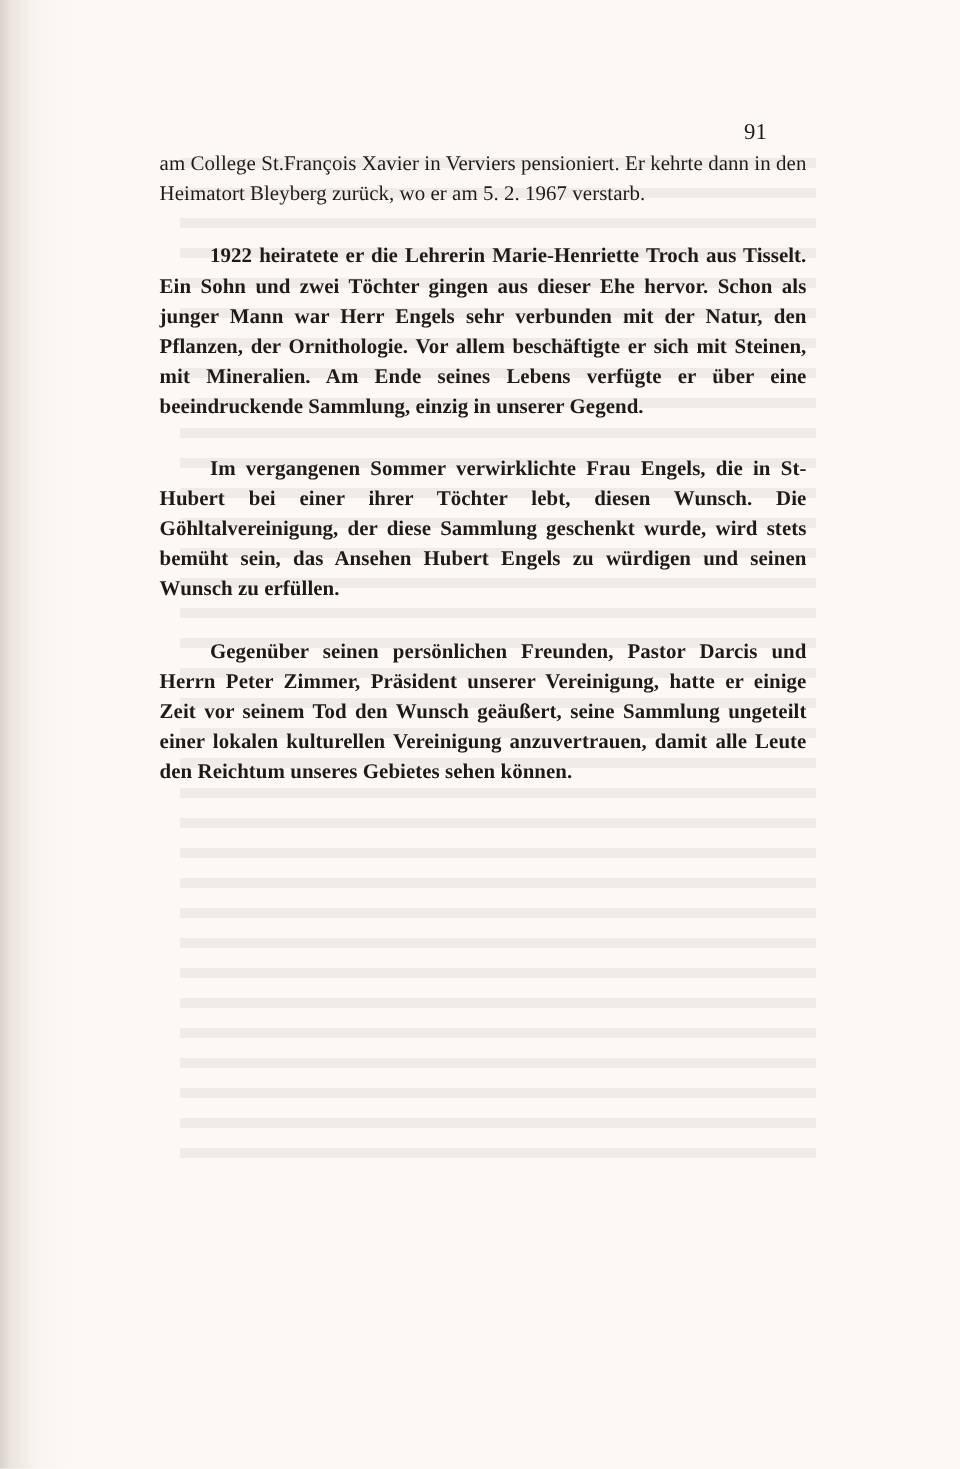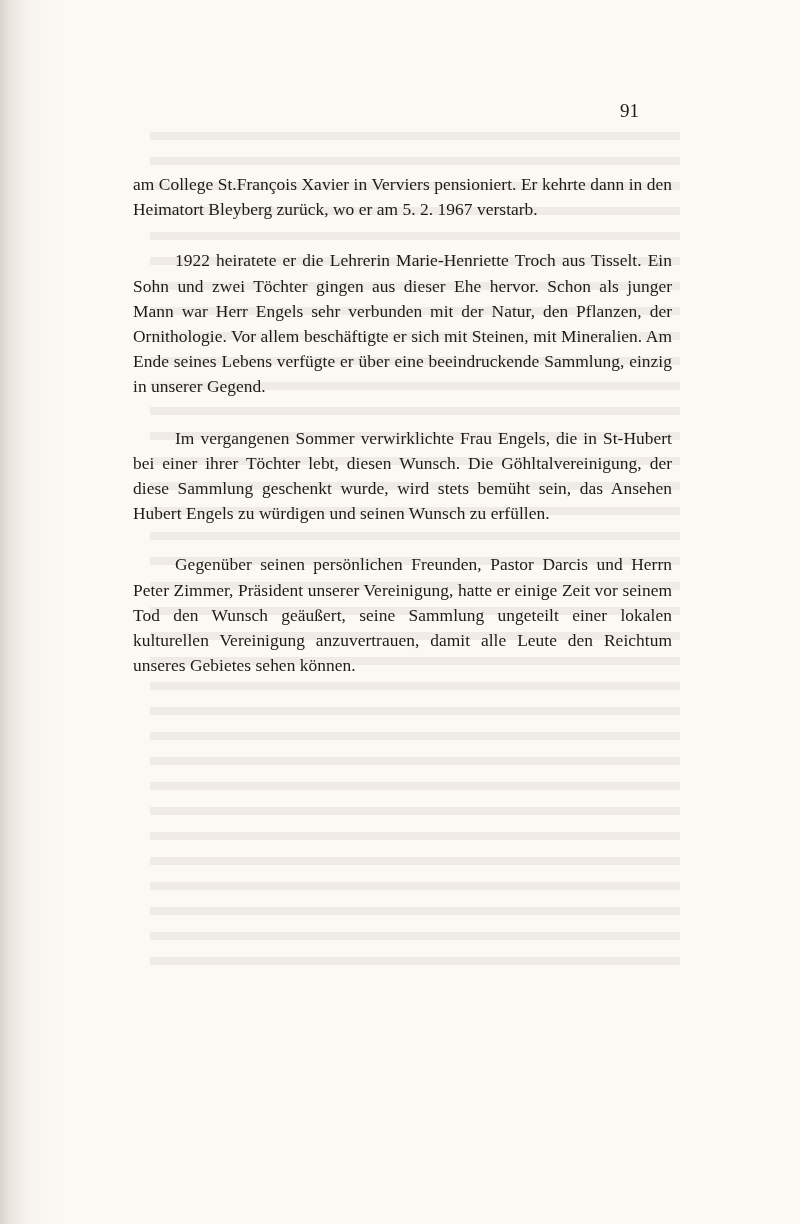--- a/index.html
+++ b/index.html
@@ -49,30 +49,30 @@
     }
     .body-text {
       position: absolute;
       left: 133px;
       top: 124px;
       width: 539px;
       font-size: 17.4px;
       line-height: 25.2px;
       text-align: justify;
       letter-spacing: 0.05px;
-      margin-top: 48px;
     }
     .body-text p {
       margin: 0 0 26px 0;
     }
     .body-text p.first {
       text-indent: 0;
     }
     .body-text p.indent {
       text-indent: 42px;
+      font-weight: bold;
     }
   </style>
 </head>
 <body>
 
 <div class="page">
   <div class="bleed"></div>
 
   <div class="page-number">91</div>
 

